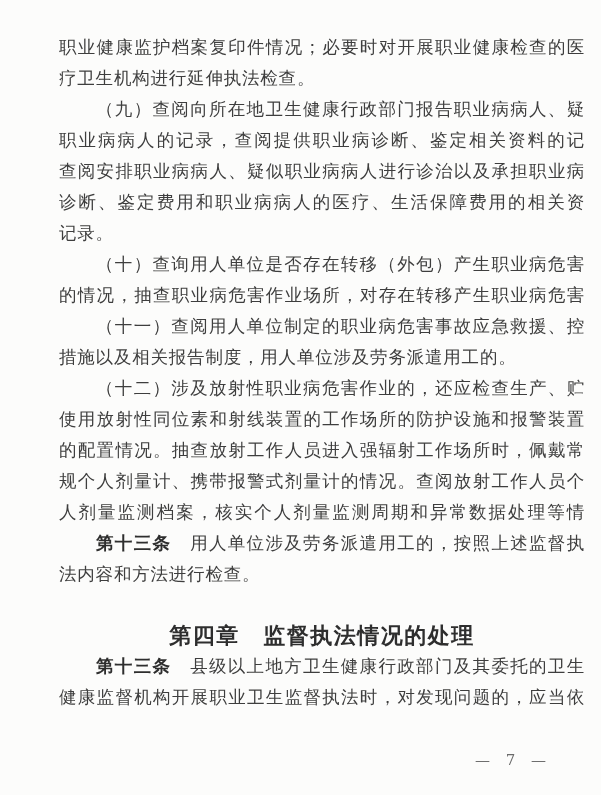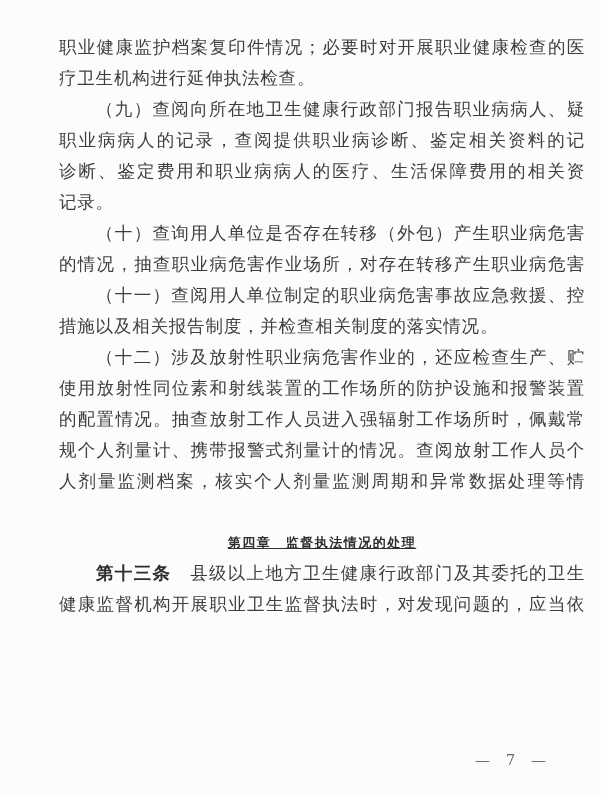--- a/index.html
+++ b/index.html
@@ -42,24 +42,23 @@
     font-weight: bold;
     color: #2e2e2e;
   }
   .para.chapter-heading {
     margin-top: 30px;
   }
   .para.chapter-heading .line {
     text-align: center;
     text-align-last: center;
     font-weight: bold;
-    font-size: 13px;
+    font-size: 22px;
     letter-spacing: 1.5px;
     color: #2e2e2e;
-    text-decoration: underline;
   }
   .page-number {
     position: absolute;
     top: 750px;
     right: 53px;
     height: 20px;
     line-height: 20px;
     font-size: 15px;
     color: #6a6a6a;
     letter-spacing: 2px;
@@ -72,37 +71,42 @@
 
 <div class="page">
   <div class="doc">
       <div class="para body">
         <div class="line j"><span>职业健康监护档案复印件情况；必要时对开展职业健康检查的医</span></div>
         <div class="line"><span>疗卫生机构进行延伸执法检查。</span></div>
       </div>
       <div class="para body">
         <div class="line j ind"><span>（九）查阅向所在地卫生健康行政部门报告职业病病人、疑似</span></div>
         <div class="line j"><span>职业病病人的记录，查阅提供职业病诊断、鉴定相关资料的记录，</span></div>
+        <div class="line j"><span>查阅安排职业病病人、疑似职业病病人进行诊治以及承担职业病</span></div>
         <div class="line j"><span>诊断、鉴定费用和职业病病人的医疗、生活保障费用的相关资料、</span></div>
         <div class="line"><span>记录。</span></div>
       </div>
       <div class="para body">
         <div class="line j ind"><span>（十）查询用人单位是否存在转移（外包）产生职业病危害作业</span></div>
         <div class="line j"><span>的情况，抽查职业病危害作业场所，对存在转移产生职业病危害作</span></div>
       </div>
       <div class="para body">
         <div class="line j ind"><span>（十一）查阅用人单位制定的职业病危害事故应急救援、控制</span></div>
-        <div class="line"><span>措施以及相关报告制度，并检查相关制度的落实情况。</span></div>
+        <div class="line"><span>措施以及相关报告制度，用人单位涉及劳务派遣用工的。</span></div>
       </div>
       <div class="para body">
         <div class="line j ind"><span>（十二）涉及放射性职业病危害作业的，还应检查生产、贮存、</span></div>
         <div class="line j"><span>使用放射性同位素和射线装置的工作场所的防护设施和报警装置</span></div>
         <div class="line j"><span>的配置情况。抽查放射工作人员进入强辐射工作场所时，佩戴常</span></div>
         <div class="line j"><span>规个人剂量计、携带报警式剂量计的情况。查阅放射工作人员个</span></div>
         <div class="line j"><span>人剂量监测档案，核实个人剂量监测周期和异常数据处理等情况。</span></div>
+      </div>
+      <div class="para body">
+        <div class="line j ind"><b>第十三条</b><span>　用人单位涉及劳务派遣用工的，按照上述监督执</span></div>
+        <div class="line"><span>法内容和方法进行检查。</span></div>
       </div>
       <div class="para chapter-heading">
         <div class="line"><b>第四章　监督执法情况的处理</b></div>
       </div>
       <div class="para body">
         <div class="line j ind"><b>第十三条</b><span>　县级以上地方卫生健康行政部门及其委托的卫生</span></div>
         <div class="line j"><span>健康监督机构开展职业卫生监督执法时，对发现问题的，应当依法</span></div>
       </div>
     </div>
   <div class="page-number">— 7 —</div>

